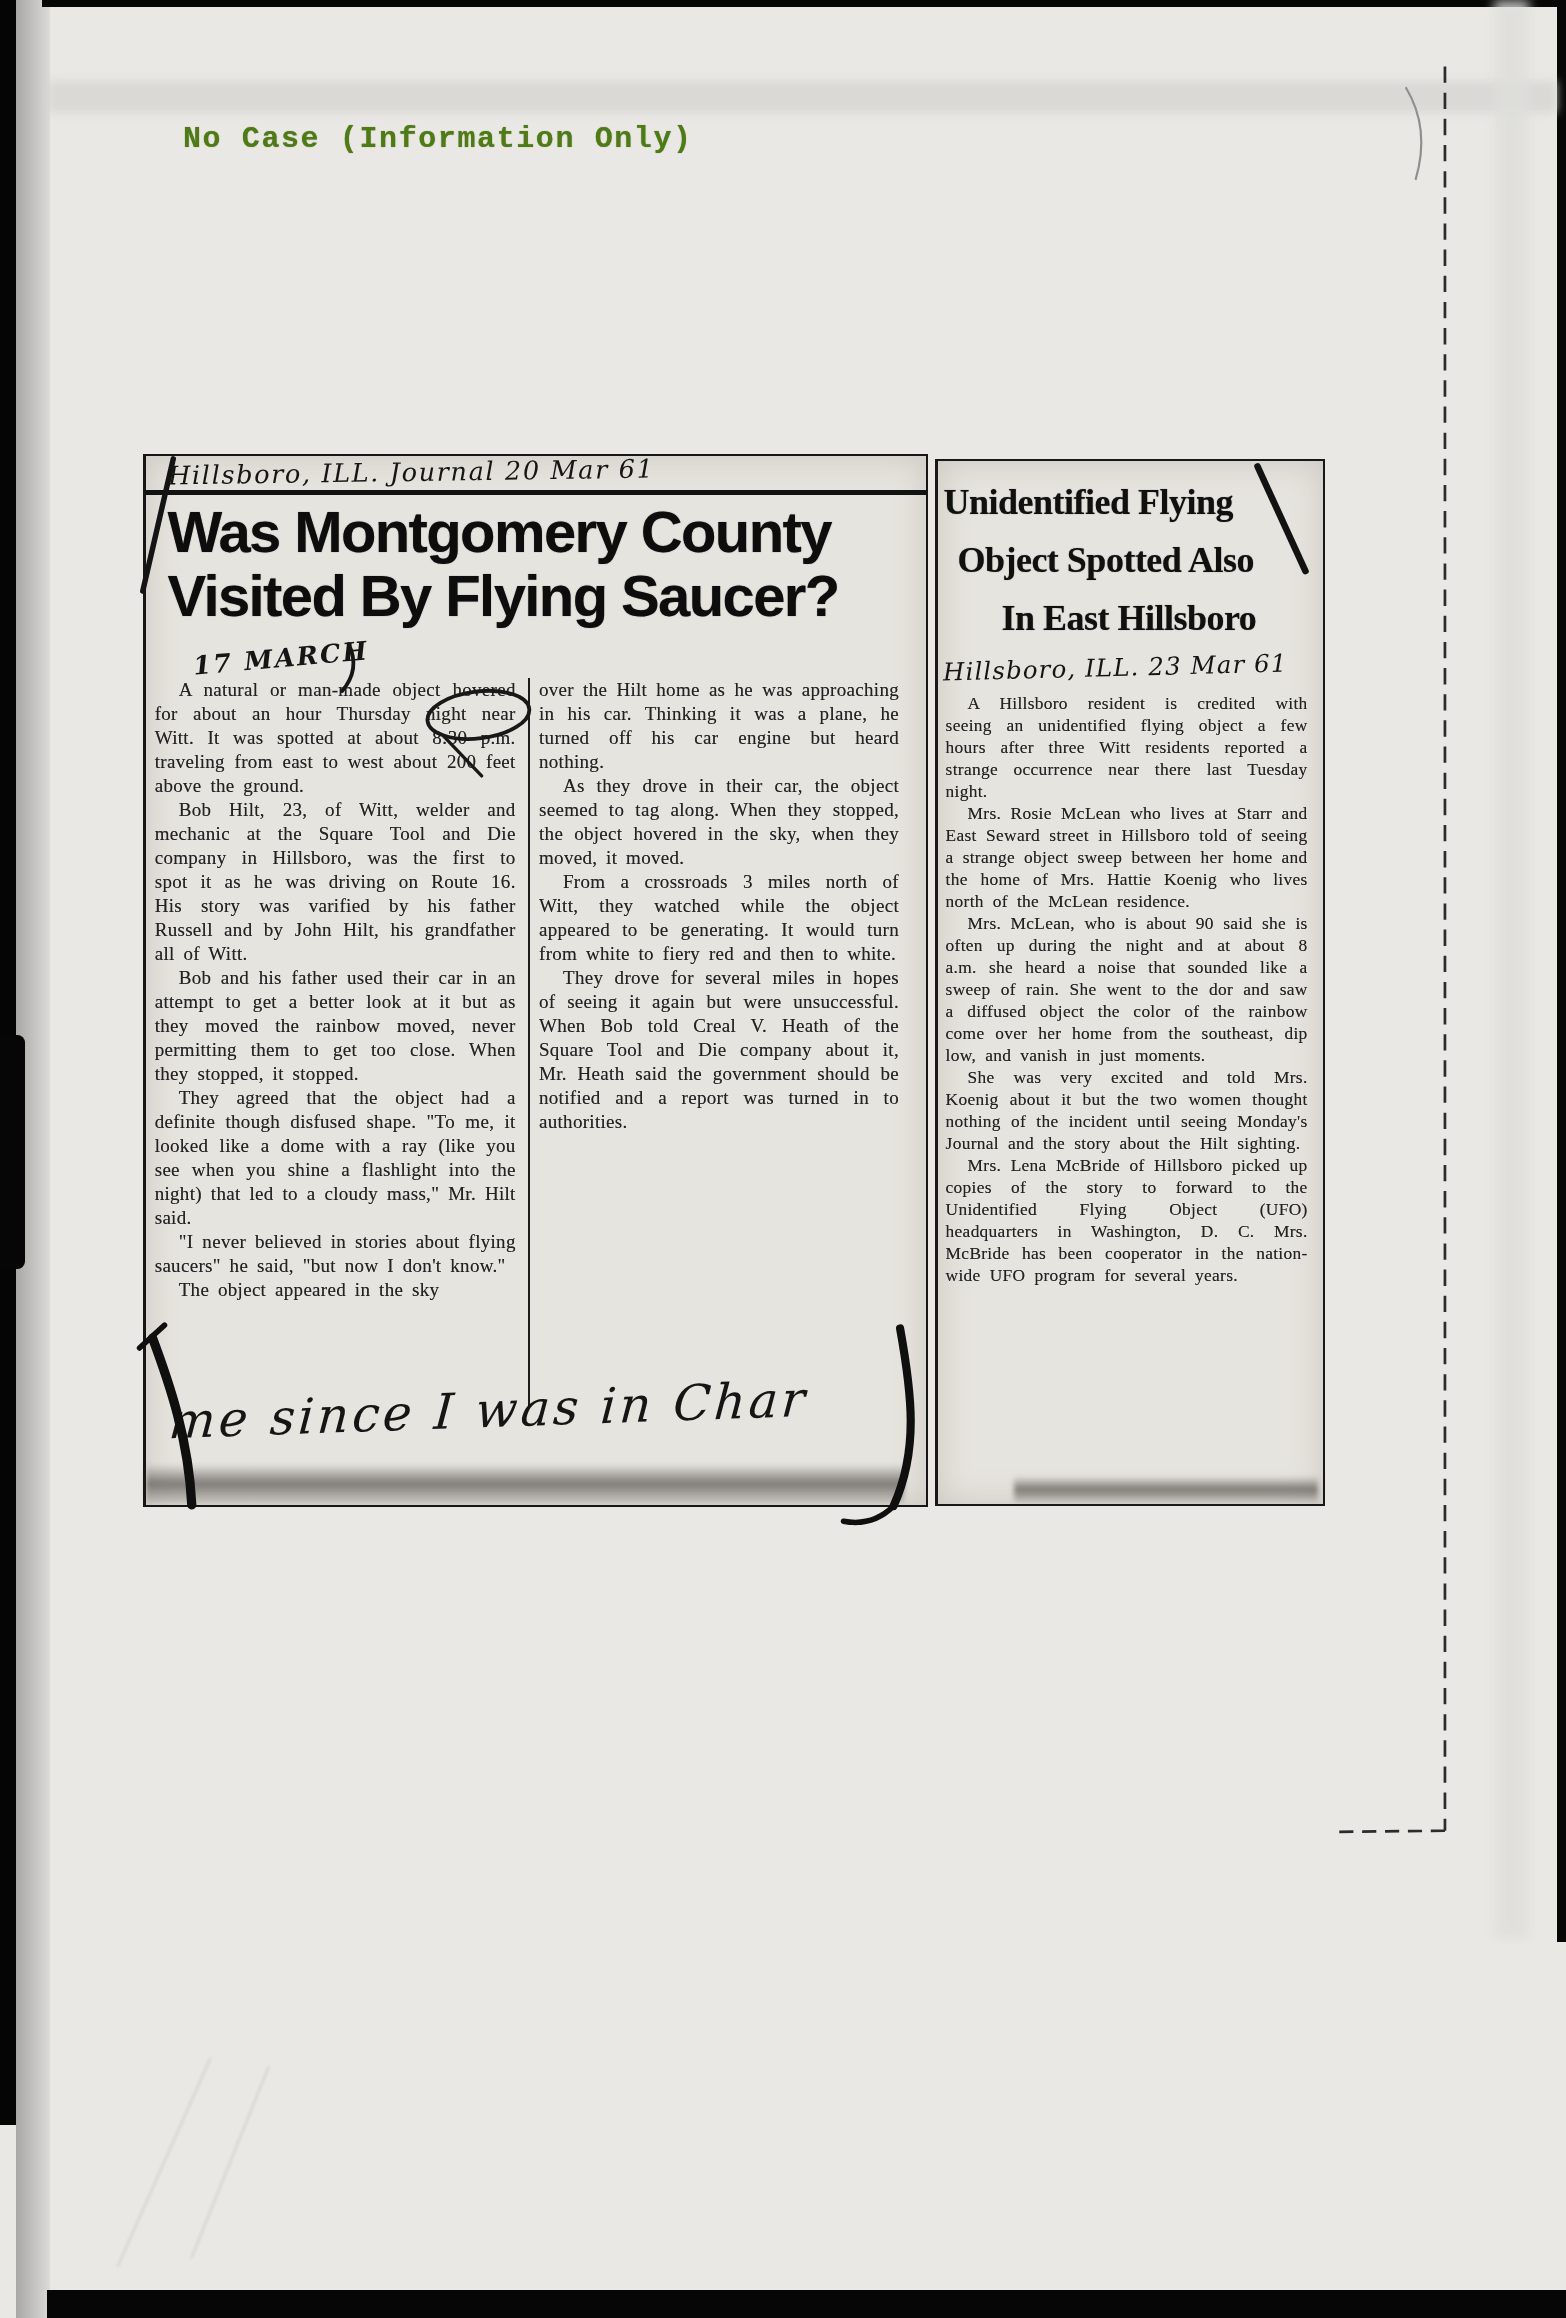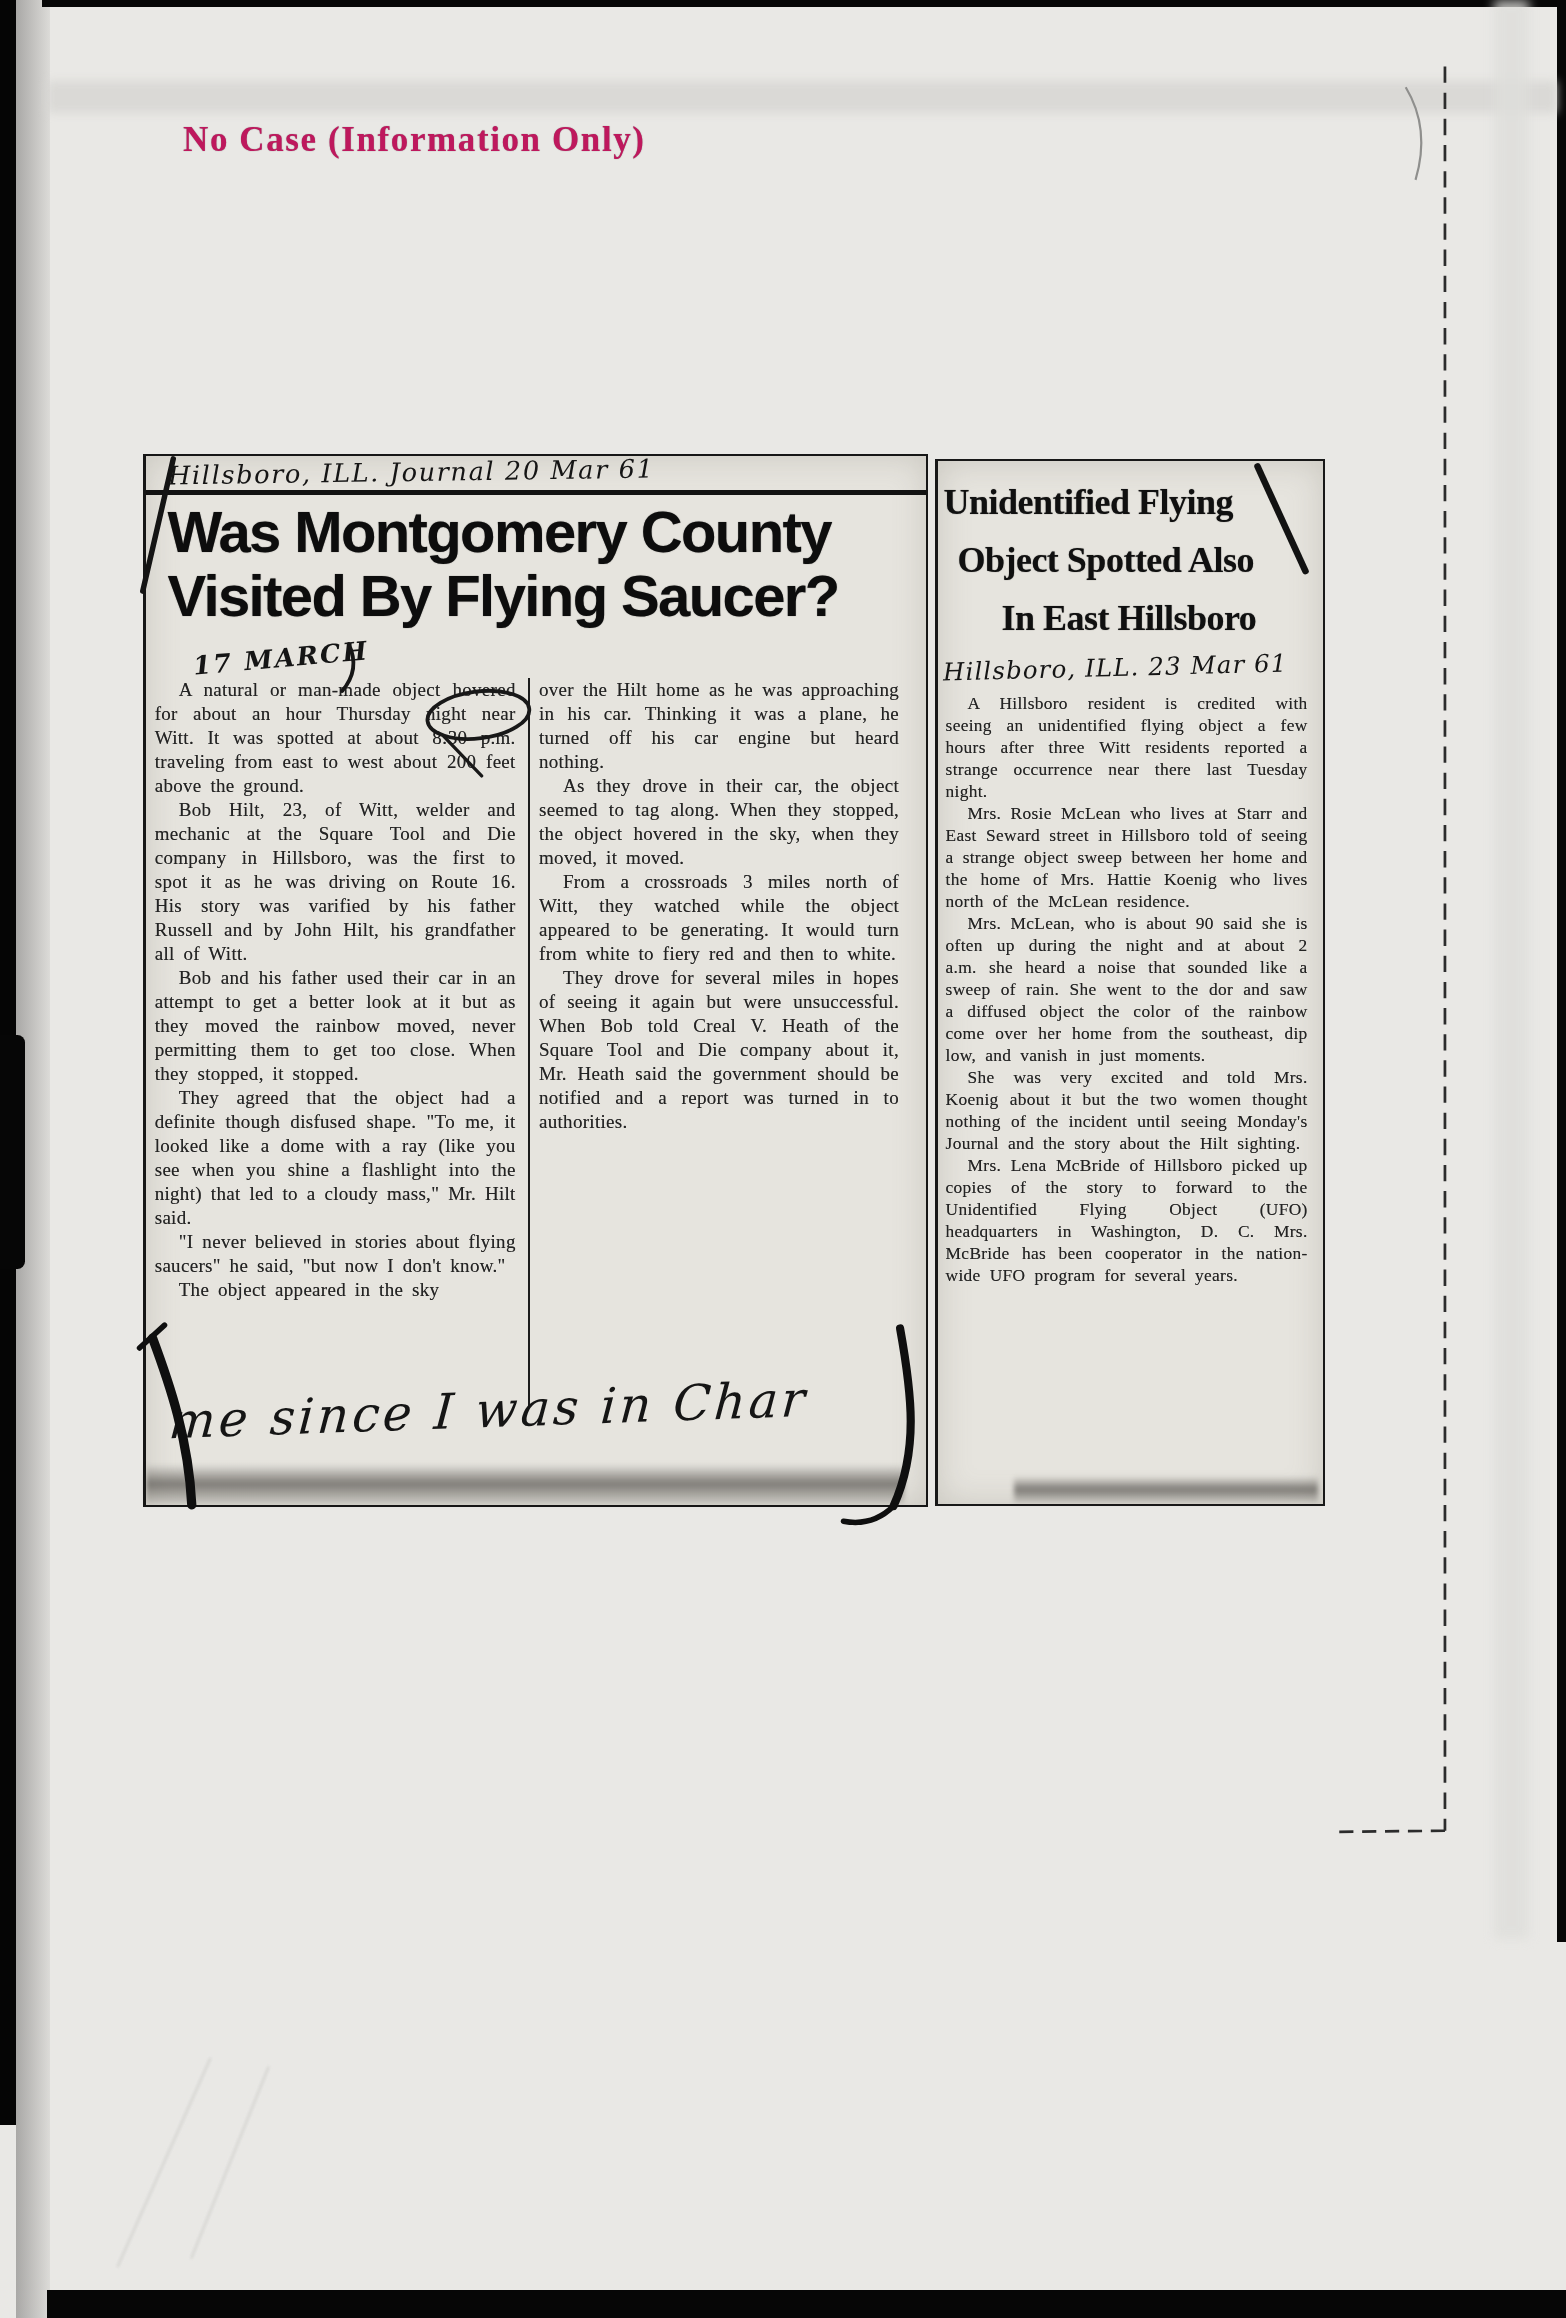--- a/index.html
+++ b/index.html
@@ -11,22 +11,22 @@
   .film-left-blob{position:absolute;left:0;top:1035px;width:25px;height:234px;background:#060606;border-radius:0 7.6px 7.6px 0;}
   .film-top{position:absolute;left:42px;top:0;width:1524px;height:6.5px;background:#060606;}
   .film-right{position:absolute;left:1557px;top:0;width:9.8px;height:1942px;background:#070707;}
   .film-bottom{position:absolute;left:47px;top:2290px;width:1520px;height:28px;background:#060606;}
   .edge-grad{position:absolute;left:16.3px;top:0;width:34px;height:2319px;background:linear-gradient(to right,#a9a8a6,#dcdbd8);}
   .band-top{position:absolute;left:47px;top:81px;width:1510px;height:32px;background:#d5d4d1;filter:blur(4.9px);opacity:.75;}
   .band-right{position:absolute;left:1494px;top:0;width:35px;height:1939px;background:#dededb;filter:blur(5.4px);opacity:.8;}
   .crease{position:absolute;width:2.2px;height:229px;background:#d2d1ce;filter:blur(1.6px);}
 
   
-  .typewriter{position:absolute;font-family:Liberation Serif, serif;font-weight:700;
-    font-size:35px;line-height:35px;letter-spacing:1.6px;color:#be185d;text-shadow:0 0 1.1px rgba(30,30,30,.45);}
+  .typewriter{position:absolute;font-family:Liberation Mono, monospace;font-weight:700;
+    font-size:30px;line-height:35px;letter-spacing:1.6px;color:#4d7c0f;text-shadow:0 0 1.1px rgba(30,30,30,.45);}
   .hdr-case{left:183px;top:122px;}
   .hdr-dateloc{left:909px;top:119px;}
 
   
   .clip{position:absolute;background:#e6e4de;box-shadow:inset 0 0 33px rgba(120,115,105,.25);}
   .clip-left{left:143px;top:454px;width:780px;height:1049px;border:2.2px solid #161616;border-left-width:3.8px;}
   .clip-right{left:935px;top:459px;width:385px;height:1043px;border:2.2px solid #181818;border-left-width:3.3px;}
 
   .hand{font-family:"DejaVu Serif",serif;font-style:italic;color:#151515;white-space:nowrap;}
 
@@ -108,21 +108,21 @@
   <div class="clip clip-right">
     <div class="rc-headline">
       <div>Unidentified Flying</div>
       <div class="rc-h2">Object Spotted Also</div>
       <div class="rc-h3">In East Hillsboro</div>
     </div>
     <div class="hand rc-hand-source">Hillsboro, ILL. 23 Mar 61</div>
     <div class="rc-body">
         <p>A Hillsboro resident is credited with seeing an unidentified flying object a few hours after three Witt residents reported a strange occurrence near there last Tuesday night.</p>
         <p>Mrs. Rosie McLean who lives at Starr and East Seward street in Hillsboro told of seeing a strange object sweep between her home and the home of Mrs. Hattie Koenig who lives north of the McLean residence.</p>
-        <p>Mrs. McLean, who is about 90 said she is often up during the night and at about 2 a.m. she heard a noise that sounded like a sweep of rain. She went to the dor and saw a diffused object the color of the rainbow come over her home from the southeast, dip low, and vanish in just moments.</p>
+        <p>Mrs. McLean, who is about 90 said she is often up during the night and at about 8 a.m. she heard a noise that sounded like a sweep of rain. She went to the dor and saw a diffused object the color of the rainbow come over her home from the southeast, dip low, and vanish in just moments.</p>
         <p>She was very excited and told Mrs. Koenig about it but the two women thought nothing of the incident until seeing Monday's Journal and the story about the Hilt sighting.</p>
         <p>Mrs. Lena McBride of Hillsboro picked up copies of the story to forward to the Unidentified Flying Object (UFO) headquarters in Washington, D. C. Mrs. McBride has been cooperator in the nation-wide UFO program for several years.</p>
       </div>
     <div class="smudge" style="height:27px;left:76px;right:5.4px;"></div>
   </div>
 
   <svg class="pen-overlay" viewBox="0 0 2876 4256">
     <line x1="318" y1="842" x2="262" y2="1085" stroke="#141414" stroke-width="10" stroke-linecap="round"></line>
     <ellipse cx="878" cy="1312" rx="94" ry="43" fill="none" stroke="#181818" stroke-width="7" transform="rotate(-7 878 1312)"></ellipse>
     <line x1="815" y1="1352" x2="884" y2="1424" stroke="#181818" stroke-width="6" stroke-linecap="round"></line>

